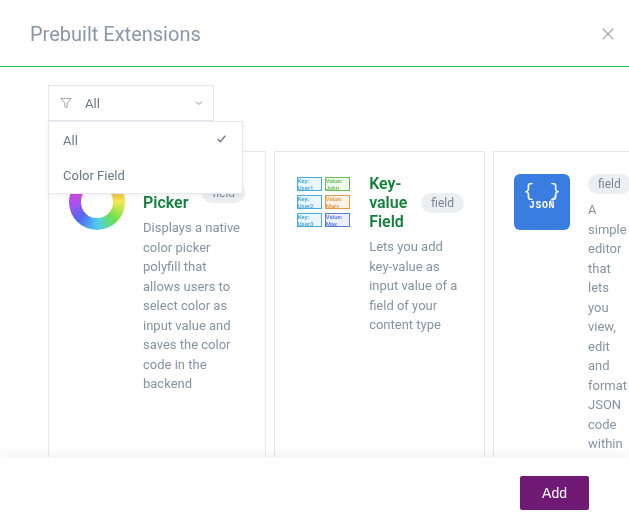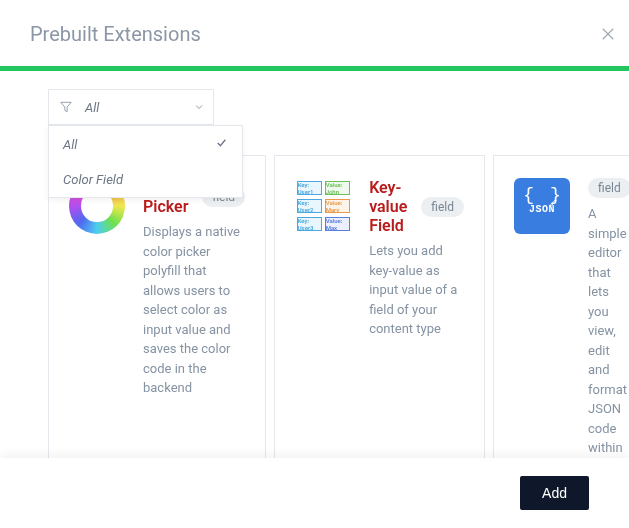--- a/index.html
+++ b/index.html
@@ -6,42 +6,42 @@
   body {
     font-family: -apple-system, BlinkMacSystemFont, "Segoe UI", Roboto, Arial, sans-serif;
     background: #fff;
     width: 629px;
     height: 528px;
     overflow: hidden;
     position: relative;
   }
   .header {
     padding: 22px 12px 20px 30px;
-    border-bottom: 5px solid #22c55e;
+    border-bottom: 1px solid #22c55e;
     display: flex;
     align-items: center;
     justify-content: space-between;
   }
   .title {
     font-size: 20px;
     font-weight: 400;
     color: #8b97a6;
   }
   .close-icon {
     width: 18px;
     height: 18px;
     cursor: pointer;
     color: #9aa5b1;
   }
   .content {
     padding: 18px 48px 0 48px;
     height: 390px;
     overflow: hidden;
   }
-  .filter-row { position: relative; margin-bottom: 30px; font-style: italic; }
+  .filter-row { position: relative; margin-bottom: 30px; }
   .filter-select {
     display: flex;
     align-items: center;
     border: 1px solid #e4e8ec;
     background: #fff;
     height: 36px;
     width: 166px;
     cursor: pointer;
   }
   .filter-icon-cell {
@@ -108,21 +108,21 @@
   .card-body { flex: 1; }
   .card-title-row {
     display: flex;
     align-items: center;
     gap: 14px;
     margin-bottom: 6px;
   }
   .card-title {
     font-size: 16px;
     font-weight: 600;
-    color: #b91c1c;
+    color: #15803d;
   }
   .badge {
     background: #eceff2;
     color: #7a8694;
     font-size: 12px;
     padding: 3px 10px;
     border-radius: 10px;
   }
   .card-desc {
     font-size: 13px;
@@ -164,21 +164,21 @@
   .footer {
     position: absolute;
     bottom: 0; left:0; right:0;
     height: 70px;
     background: #fff;
     box-shadow: 0 -4px 10px rgba(0,0,0,0.05);
     display:flex; align-items:center; justify-content:flex-end;
     padding: 0 40px;
   }
   .add-btn {
-    background:#0f172a;
+    background:#701a75;
     color:#fff;
     border:none;
     padding:9px 22px;
     font-size:14px;
     border-radius:2px;
     cursor: default;
   }
 </style>
 </head>
 <body>

